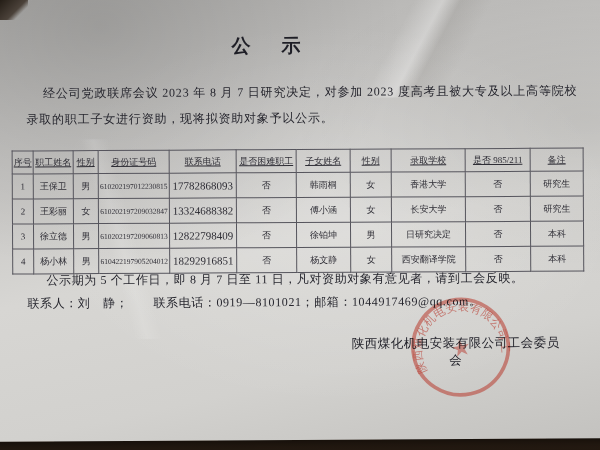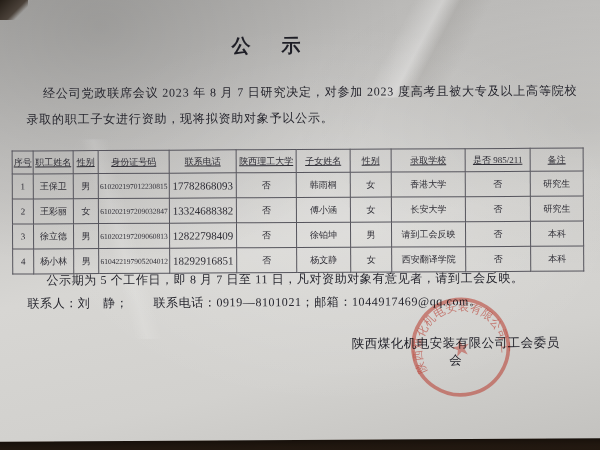--- a/index.html
+++ b/index.html
@@ -100,21 +100,21 @@
         <col style="width:65px">
           <col style="width:53px">
       </colgroup>
       <thead>
           <tr>
             <th>序号</th>
             <th>职工姓名</th>
             <th>性别</th>
             <th>身份证号码</th>
             <th>联系电话</th>
-            <th>陕西理工大学</th>
+            <th>是否困难职工</th>
             <th>子女姓名</th>
             <th>性别</th>
             <th>录取学校</th>
             <th>是否 985/211</th>
             <th>备注</th>
           </tr>
         </thead>
       <tbody>
           <tr>
             <td>1</td>
@@ -144,21 +144,21 @@
           </tr>
           <tr>
             <td>3</td>
             <td>徐立德</td>
             <td>男</td>
             <td>610202197209060813</td>
             <td>12822798409</td>
             <td>否</td>
             <td>徐铂坤</td>
             <td>男</td>
-            <td>请到工会反映</td>
+            <td>日研究决定</td>
             <td>否</td>
             <td>本科</td>
           </tr>
           <tr>
             <td>4</td>
             <td>杨小林</td>
             <td>男</td>
             <td>610422197905204012</td>
             <td>18292916851</td>
             <td>否</td>

